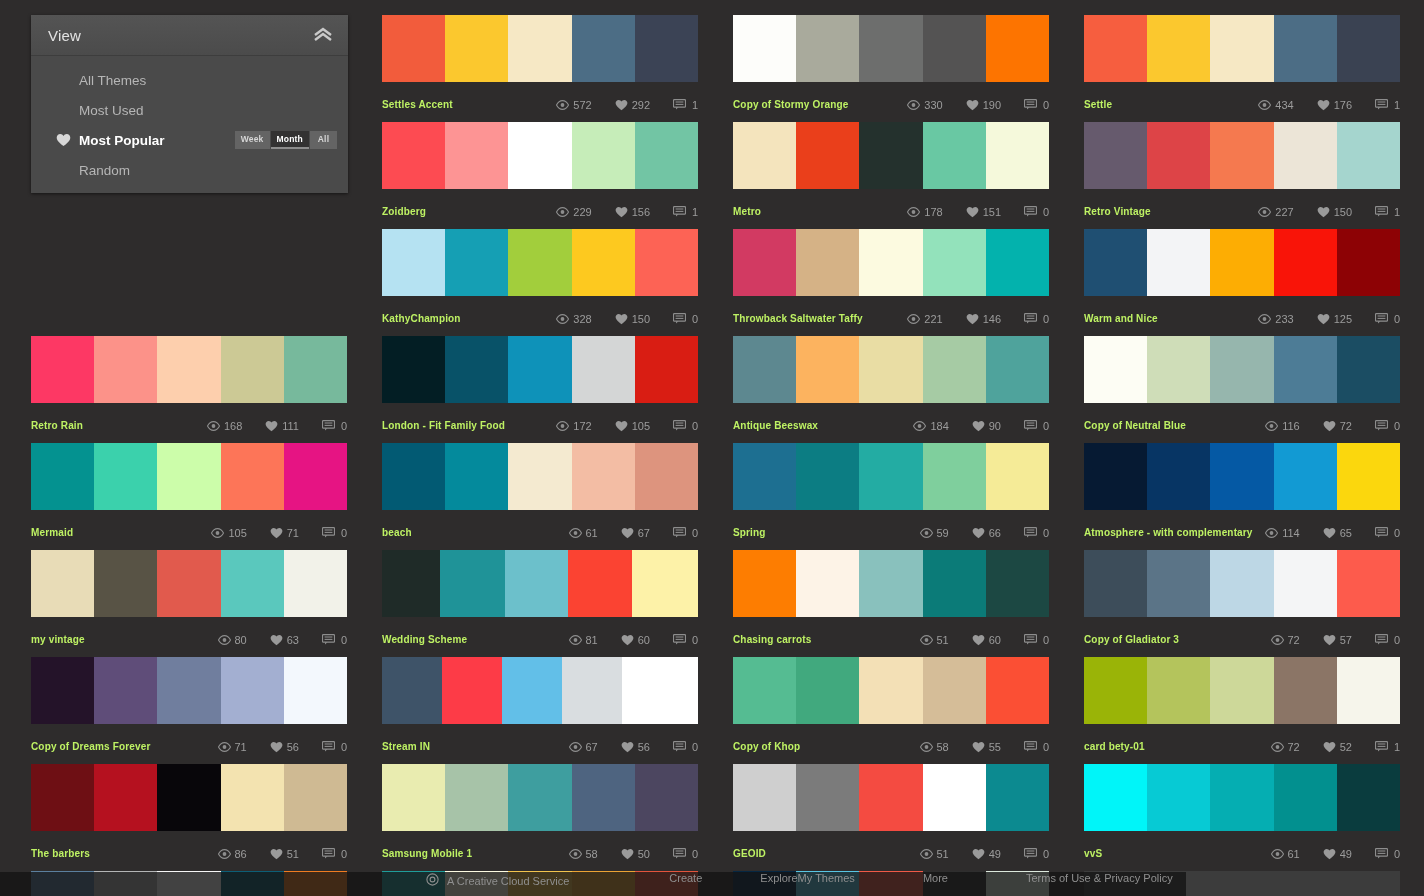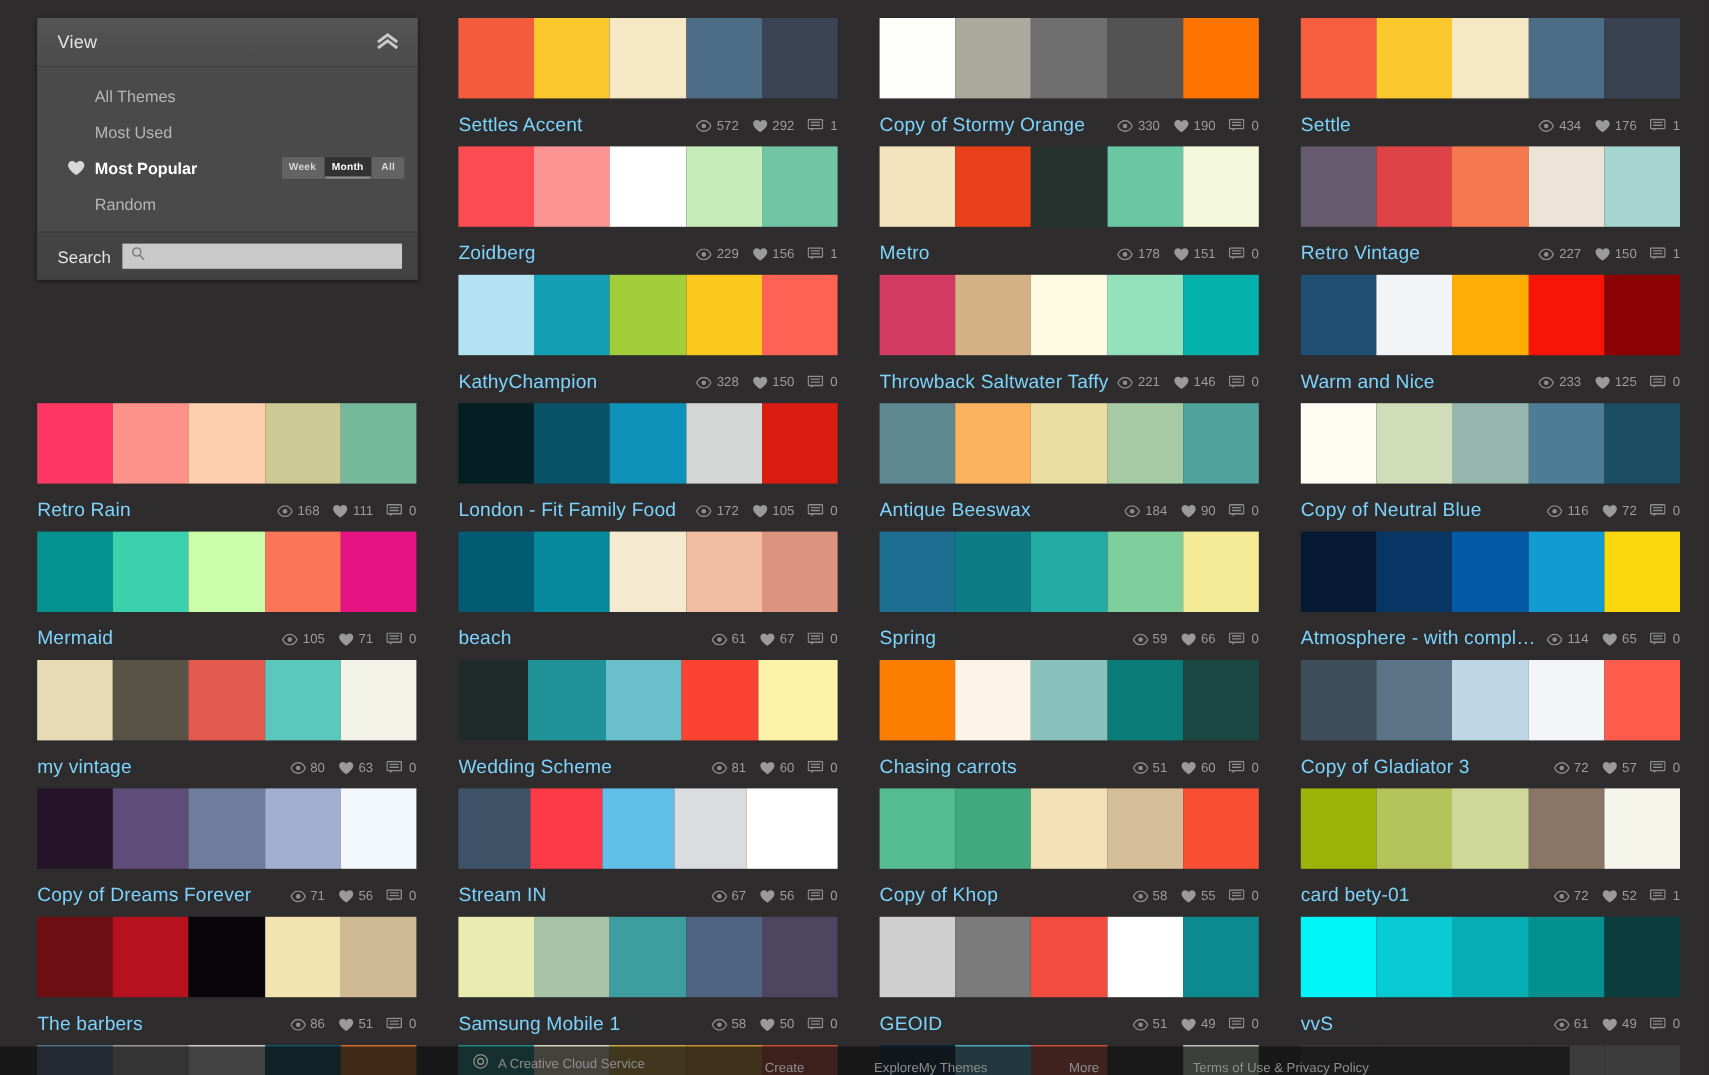--- a/index.html
+++ b/index.html
@@ -63,35 +63,35 @@
   
   .grid{ position:absolute; left:0; top:0; width:1424px; height:896px; }
   .card{ position:absolute; width:316px; }
   .swatches{ display:flex; width:100%; height:67px; }
   .swatches span{ display:block; height:100%; }
   .meta{
     display:flex; align-items:center; height:36px;
     padding-top:9px;
   }
   .cname{
-    color:#7dd3fc; font-size:16px; font-weight:normal;
+    color:#bef264; font-size:10px; font-weight:bold;
     letter-spacing:.15px; white-space:nowrap; overflow:hidden;
     text-overflow:ellipsis; flex:1; padding-right:6px;
   }
-  .stats{ display:flex; align-items:flex-end; gap:4px; }
+  .stats{ display:flex; align-items:flex-end; gap:16px; }
   .stat{ display:flex; align-items:center; gap:4px; }
   .stat .num{ color:#9c9c9c; font-size:11px; min-width:8px; text-align:right; }
   .stat + .stat{ margin-left:7px; }
   .ico{ display:block; }
 
   
   .footer{
-    position:absolute; left:0; bottom:0; width:1308px; height:24px;
+    position:absolute; left:0; bottom:0; width:1186px; height:24px;
     background:rgba(20,20,20,.80);
-    display:flex; align-items:flex-end;
+    display:flex; align-items:flex-start;padding-left:32px;
   }
   .f-brand{ display:flex; align-items:center; gap:8px; margin-left:394px; }
   .f-brand .btxt{ color:#8f8f8f; font-size:11px; }
   .f-link{ color:#8f8f8f; font-size:11px; cursor:pointer; white-space:nowrap; }
   .f-create{ margin-left:100px; }
   .f-explore{ margin-left:58px; }
   .f-mythemes{ }
   .f-more{ margin-left:68px; }
   .f-terms{ margin-left:78px; }
 </style>
@@ -1382,31 +1382,20 @@
           <div class="seg">
             <span class="s">Week</span>
             <span class="s on">Month</span>
             <span class="s">All</span>
           </div>
         </div>
         <div class="vp-item">
           <span>Random</span>
         </div>
       </div>
-    <div class="vp-search">
-      <div class="vp-search-label">Search</div>
-      <div class="vp-search-field">
-        <span class="mag">
-          <svg width="13" height="13" viewBox="0 0 13 13">
-            <circle cx="5" cy="5" r="3.4" fill="none" stroke="#555" stroke-width="1.3"></circle>
-            <line x1="7.4" y1="7.4" x2="11" y2="11.4" stroke="#555" stroke-width="1.3"></line>
-          </svg>
-        </span>
-      </div>
-    </div>
   </div>
 
   <div class="footer">
     <div class="f-brand">
       <span>
         <svg width="13" height="13" viewBox="0 0 13 13">
           <circle cx="6.5" cy="6.5" r="5.6" fill="none" stroke="#8f8f8f" stroke-width="1.1"></circle>
           <circle cx="6.5" cy="6.5" r="2.4" fill="none" stroke="#8f8f8f" stroke-width="1.1"></circle>
         </svg>
       </span>

